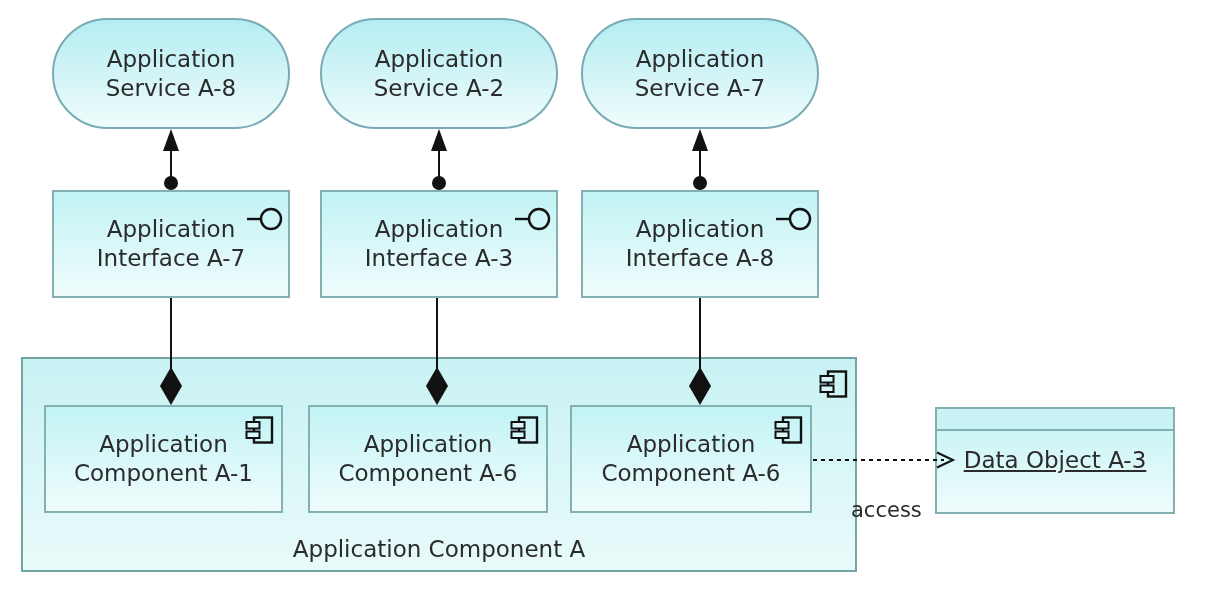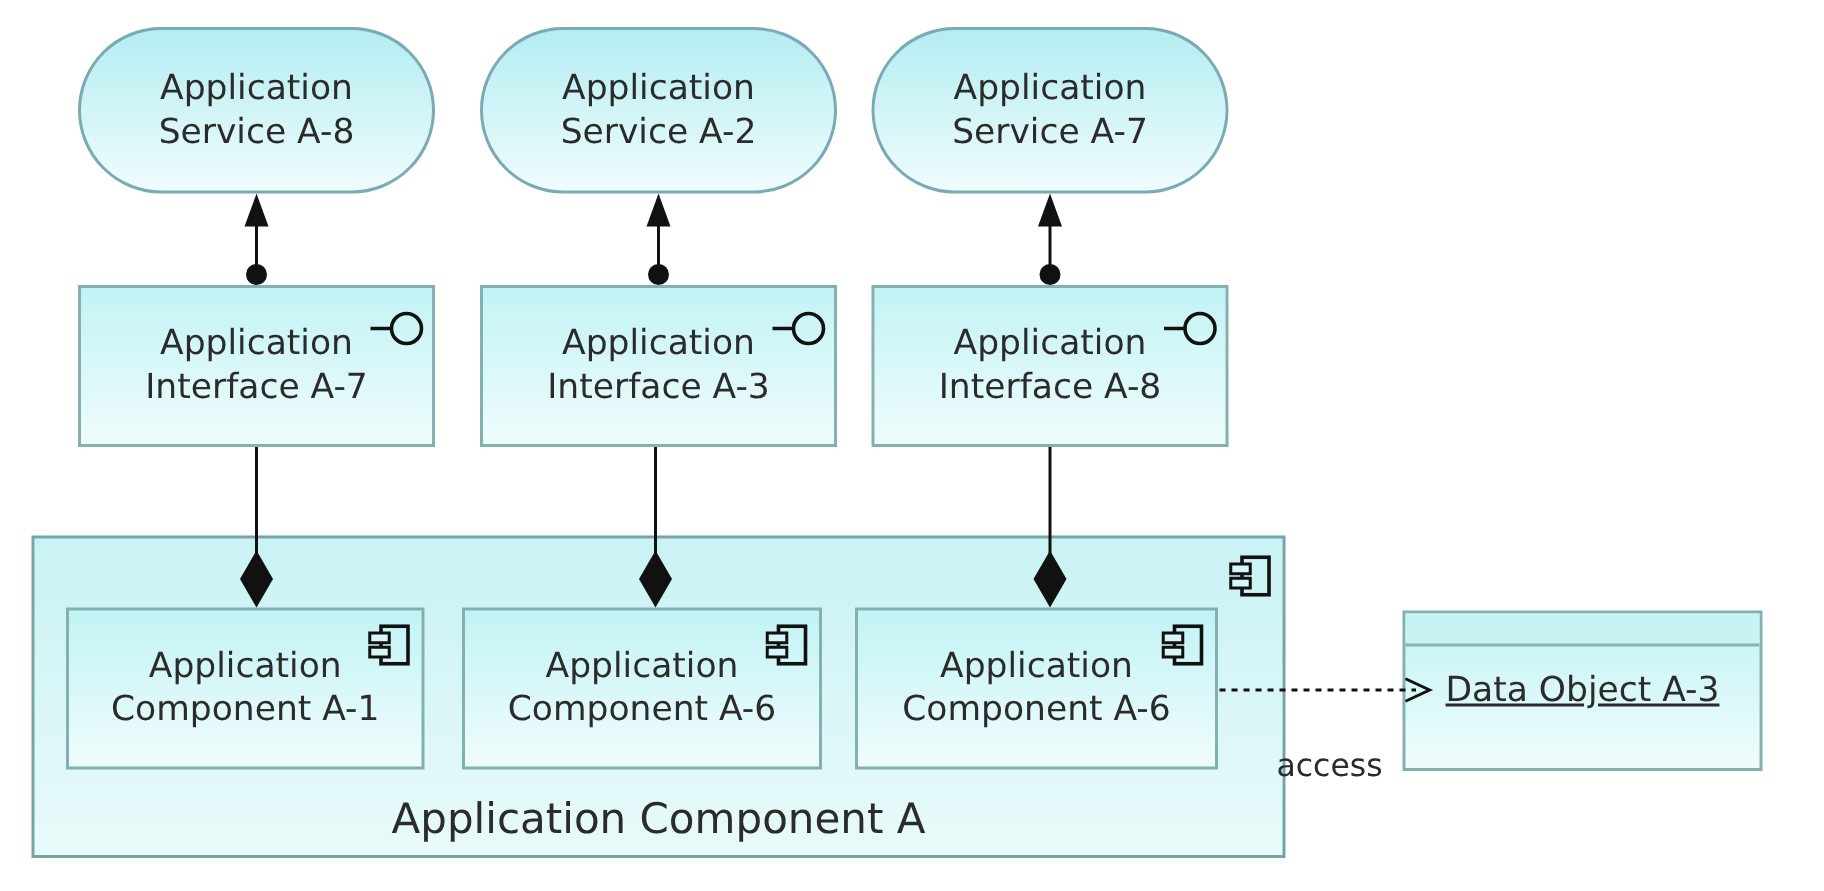--- a/index.html
+++ b/index.html
@@ -33,21 +33,21 @@
   .container-box {
     position: absolute;
     box-sizing: border-box;
     border: 2px solid var(--container-border, #73a5a5);
     background: linear-gradient(to bottom, var(--container-fill-top, #c9f2f4), var(--container-fill-bottom, #e9fafa));
   }
   .container-label {
     position: absolute;
     left: 0; right: 0; bottom: 8px;
     text-align: center;
-    font-size: 28px;
+    font-size: 23px;
   }
   .data-object { padding: 0; }
   .data-object .header {
     position: absolute;
     top: 0; left: 0; right: 0;
     height: 20px;
     border-bottom: 2px solid var(--node-border, #83b1b2);
     background: var(--container-fill-top, #c9f2f4);
   }
   .corner-icon { position: absolute; }

